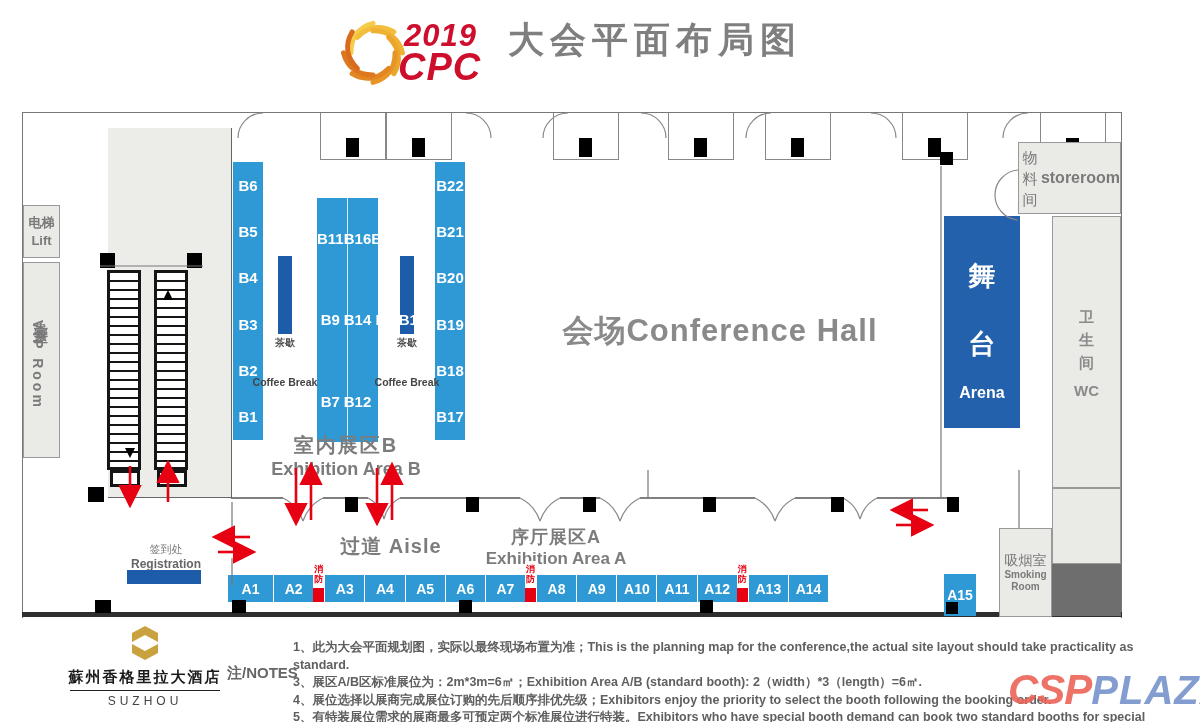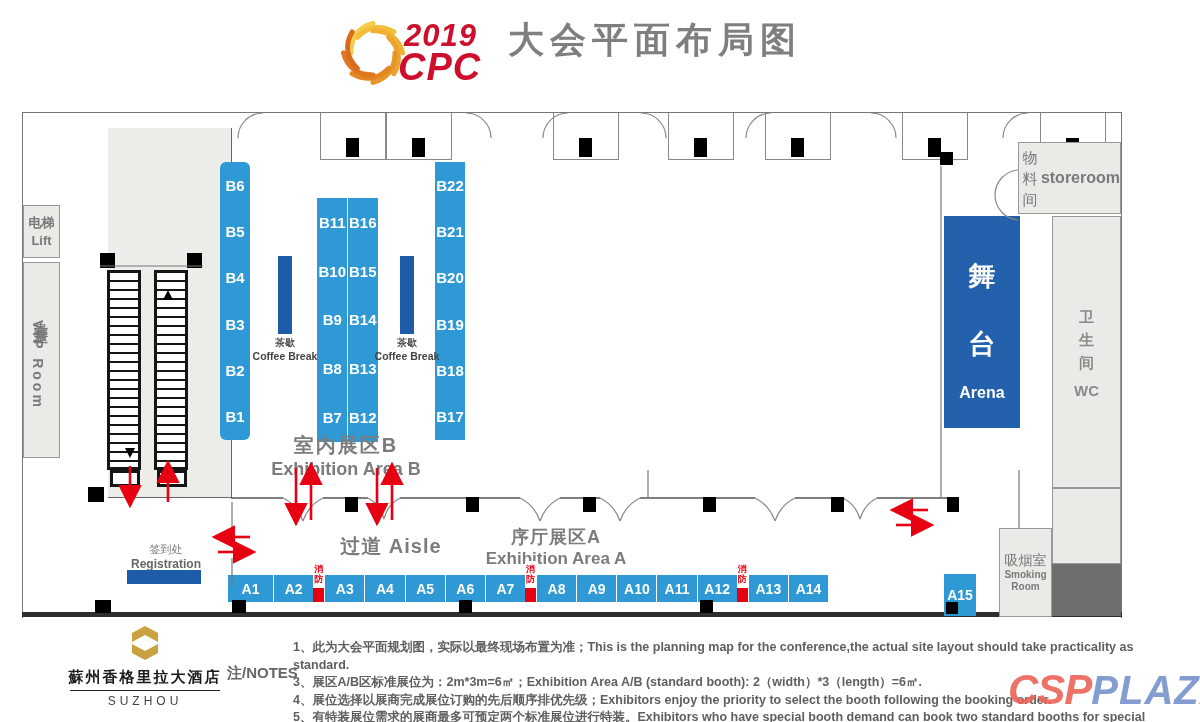--- a/index.html
+++ b/index.html
@@ -41,32 +41,32 @@
   #esc1{left:107px;top:270px;}
   #esc2{left:154px;top:270px;}
   .esc-cap{position:absolute;width:24px;height:11px;border:3px solid #151515;background:#fff;}
   #cap1{left:110px;top:470px;} #cap2{left:157px;top:470px;}
   .esc-corner{position:absolute;width:15px;height:15px;background:#000;}
   #corner1{left:100px;top:253px;} #corner2{left:187px;top:253px;}
 
   
   .bcol{position:absolute;width:30px;height:278px;top:162px;background:#2F99D5;
         display:flex;flex-direction:column;justify-content:space-around;}
-  #b-left{left:220px;border-radius:6px;} #b-right{left:435px;}
+  #b-left{left:233px;} #b-right{left:435px;}
   #b-mid{position:absolute;left:317px;top:198px;width:61px;height:244px;background:#2F99D5;
-         display:grid;grid-template-columns:1fr 1fr;grid-auto-rows:1fr;}
+         display:grid;grid-template-columns:1fr 1fr 1fr 1fr;grid-auto-rows:1fr;}
   #b-mid::before{content:"";position:absolute;left:30px;top:0;width:1px;height:100%;background:rgba(255,255,255,.8);}
   .bl{color:#fff;font-size:15px;font-weight:700;display:flex;align-items:center;justify-content:center;z-index:1;}
 
   .coffee-bar{position:absolute;top:256px;width:14px;height:78px;background:#1D5CA9;}
   #coffee1-bar{left:278px;} #coffee2-bar{left:400px;}
   .coffee-label{position:absolute;top:336px;width:84px;text-align:center;color:#555;}
   #coffee1-label{left:243px;} #coffee2-label{left:365px;}
   .coffee-label .zh{font-size:10px;font-weight:700;}
-  .coffee-label .en{font-size:10.5px;font-weight:700;color:#444;}
+  .coffee-label .en{font-size:10.5px;font-weight:700;color:#444;margin-top:26px;}
 
   .area-label{position:absolute;text-align:center;color:#7c7c7c;font-weight:700;}
   #area-b-label{left:231px;top:432px;width:230px;}
   #area-b-label .zh{font-size:20px;letter-spacing:2px;}
   #area-b-label .en{font-size:18px;}
   #hall-label{left:500px;top:310px;width:440px;font-size:31px;color:#8A8A8A;letter-spacing:1px;}
   #aisle-label{left:321px;top:533px;width:140px;font-size:20px;letter-spacing:1px;}
   #area-a-label{left:446px;top:525px;width:220px;}
   #area-a-label .zh{font-size:18px;letter-spacing:1px;}
   #area-a-label .en{font-size:17px;}
@@ -226,20 +226,21 @@
   <div class="abs coffee-label" id="coffee2-label">
     <div class="zh">茶歇</div>
     <div class="en">Coffee Break</div>
   </div>
 
   <div class="area-label" id="area-b-label">
     <div class="zh">室内展区B</div>
     <div class="en">Exhibition Area B</div>
   </div>
 
+  <div class="area-label" id="hall-label">会场Conference Hall</div>
 
   <div class="abs" id="arena-box">
     <div class="stack">舞
 台</div>
     <div class="en">Arena</div>
   </div>
   <div class="abs groom" id="storeroom-box">
     <div class="zh">物料间</div>
     <div class="en">storeroom</div>
   </div>

